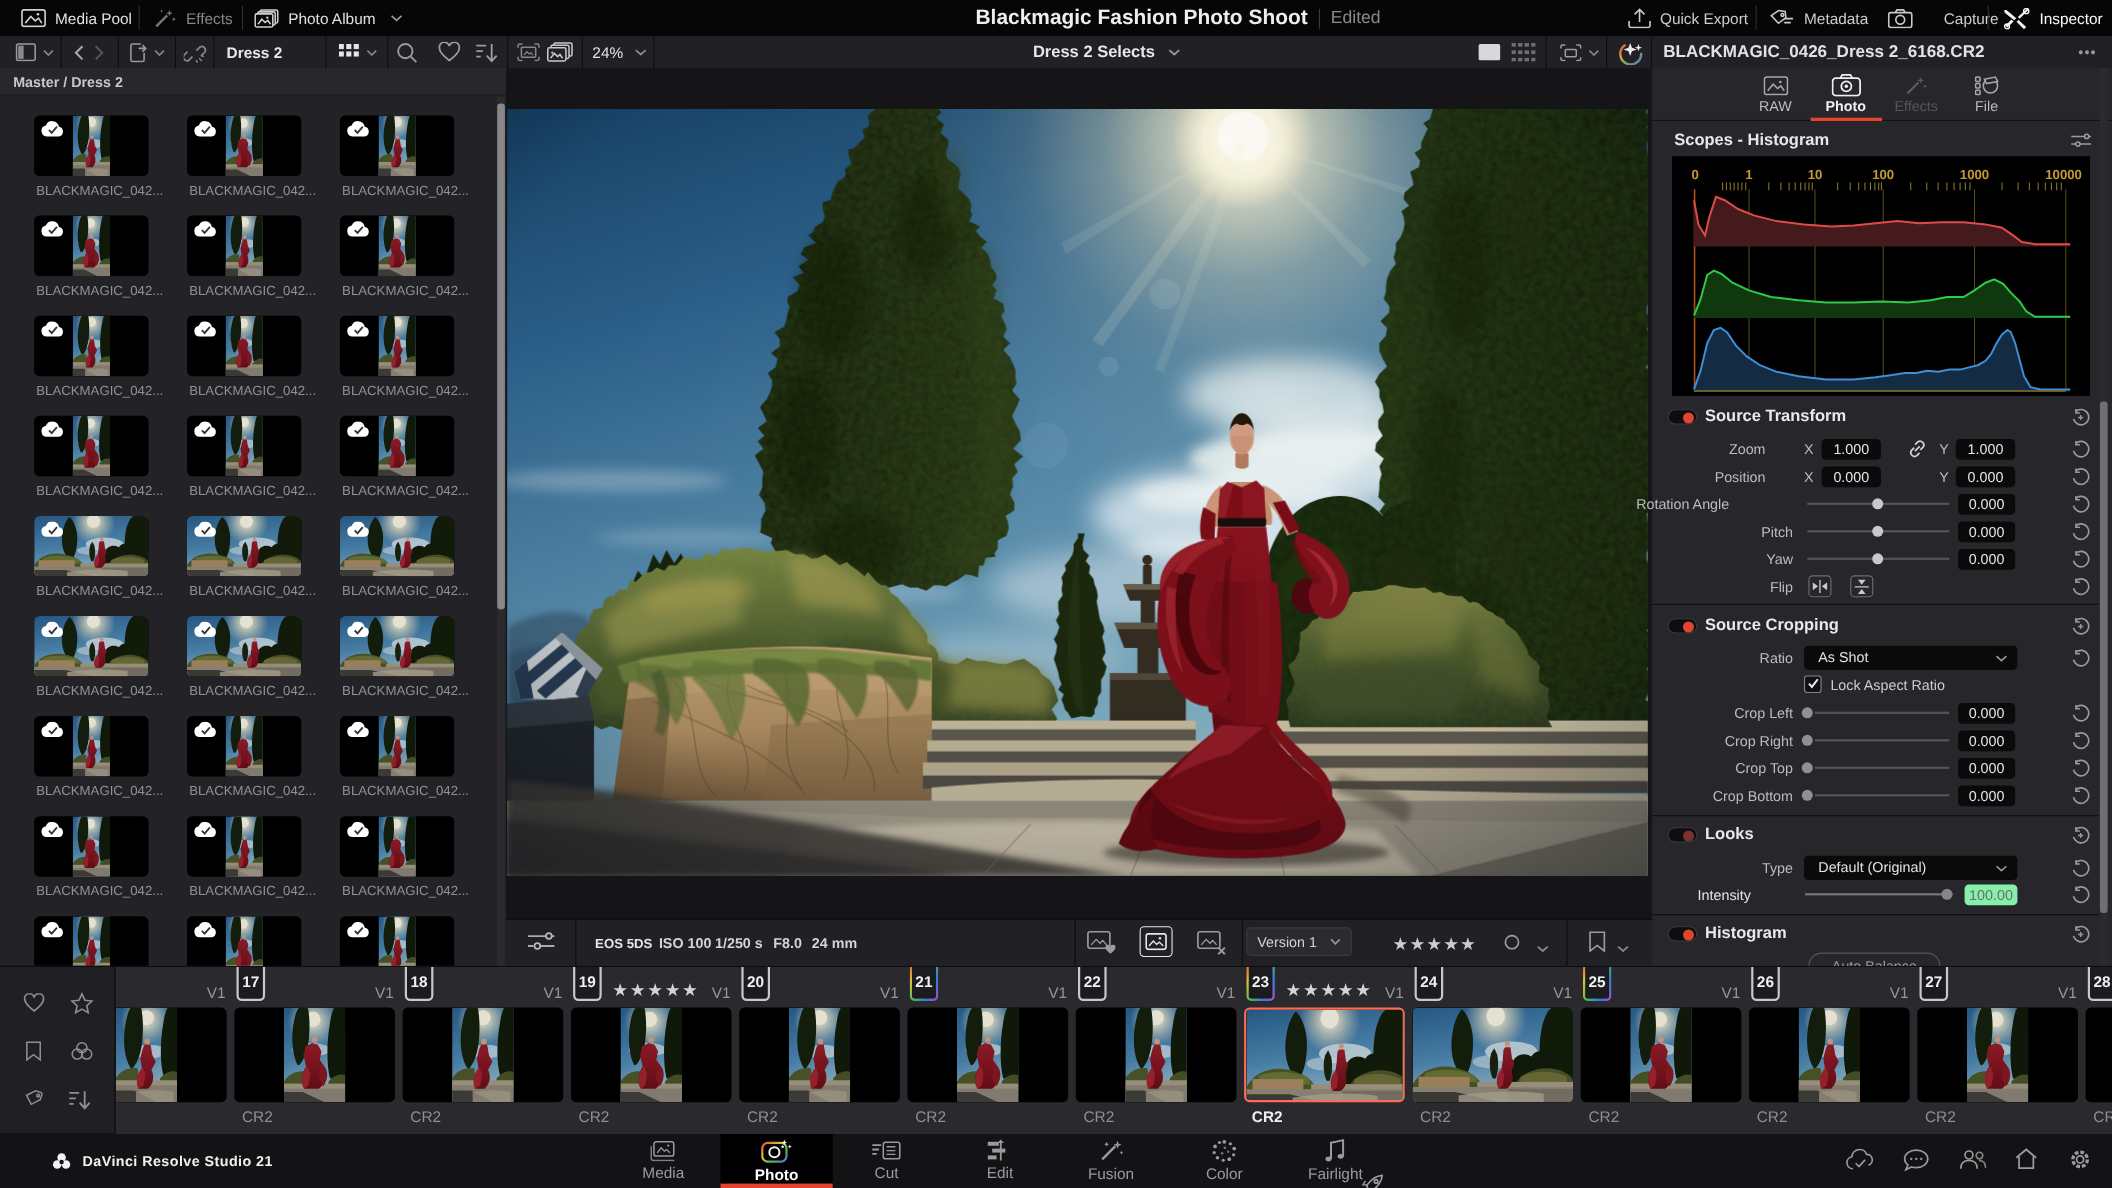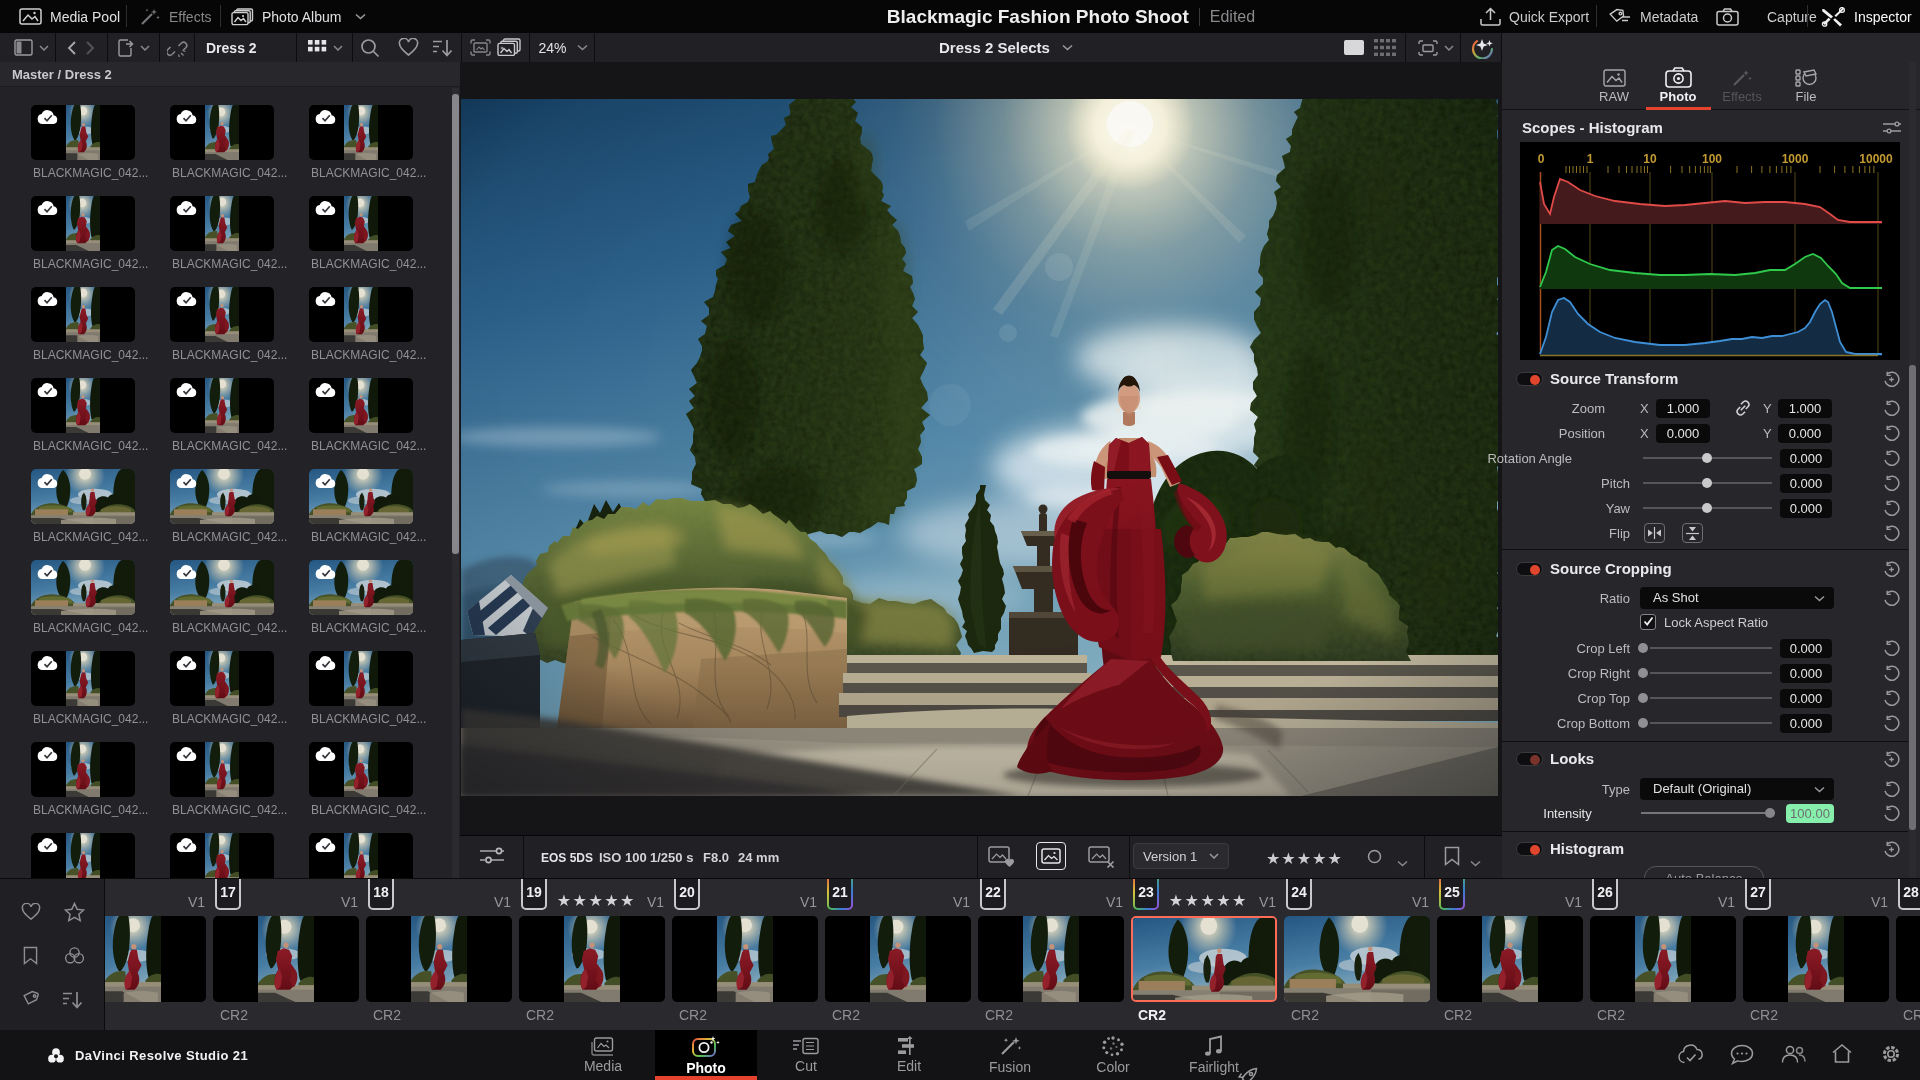--- a/index.html
+++ b/index.html
@@ -1028,20 +1028,24 @@
       </svg></div>
   <div class="abs" style="left:1424px;top:835px;width:1px;height:43px;background:#0d0d0f;"></div>
   <div class="abs" style="left:1444px;top:846px;"><svg width="16" height="20" viewBox="0 0 16 20" fill="none" stroke="#9c9ca0" stroke-width="1.5">
         <path d="M1.5 1.5 h13 V18.5 L8 13.5 1.5 18.5z"></path>
       </svg></div>
   <div class="abs" style="left:1470px;top:853px;"><svg width="11" height="7" viewBox="0 0 11 7" fill="none" stroke="#88888c" stroke-width="1.6">
         <path d="M1 1.5 L5.5 5.5 L10 1.5"></path>
       </svg></div>
 
   <div class="abs" id="rpanel"></div>
+  <div class="abs" style="left:1502px;top:33px;width:418px;height:29px;background:#212125;display:flex;align-items:center;justify-content:space-between;padding:0 14px 0 10px;">
+    <span style="font-size:15.5px;font-weight:bold;color:#e2e2e4;">BLACKMAGIC_0426_Dress 2_6168.CR2</span>
+    <span style="font-size:13px;color:#9a9a9e;letter-spacing:1px;">•••</span>
+  </div>
 
   <div class="abs" style="left:1502px;top:62px;width:418px;height:48px;border-bottom:1px solid #131315;">
     <svg class="abs" style="left:101px;top:7px;" width="23" height="18" viewBox="0 0 23 18" fill="none" stroke="#a8a8ac" stroke-width="1.4">
         <rect x="1" y="1" width="21" height="16" rx="2"></rect>
         <path d="M4 13.5 L9 7.5 L13 11.5 L16 9 L19 13.5"></path>
         <circle cx="15.5" cy="5.5" r="1.2" fill="#a8a8ac" stroke="none"></circle>
       </svg>
     <div class="abs" style="left:84px;top:27px;width:56px;text-align:center;font-size:13px;color:#bcbcbe;">RAW</div>
     <svg class="abs" style="left:163px;top:5px;" width="27" height="21" viewBox="0 0 27 21" fill="none" stroke="#f0f0f2" stroke-width="1.6">
         <rect x="1" y="4" width="25" height="16" rx="3"></rect>

